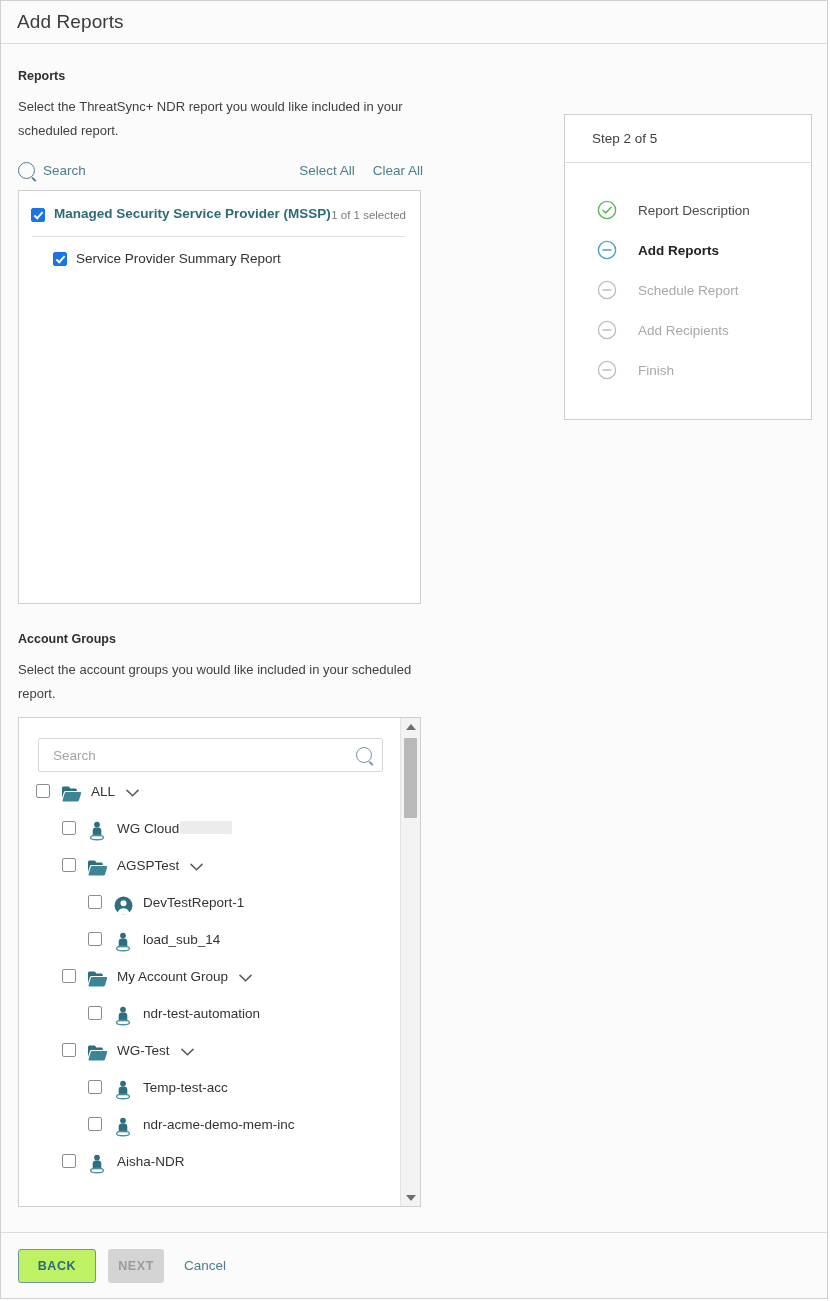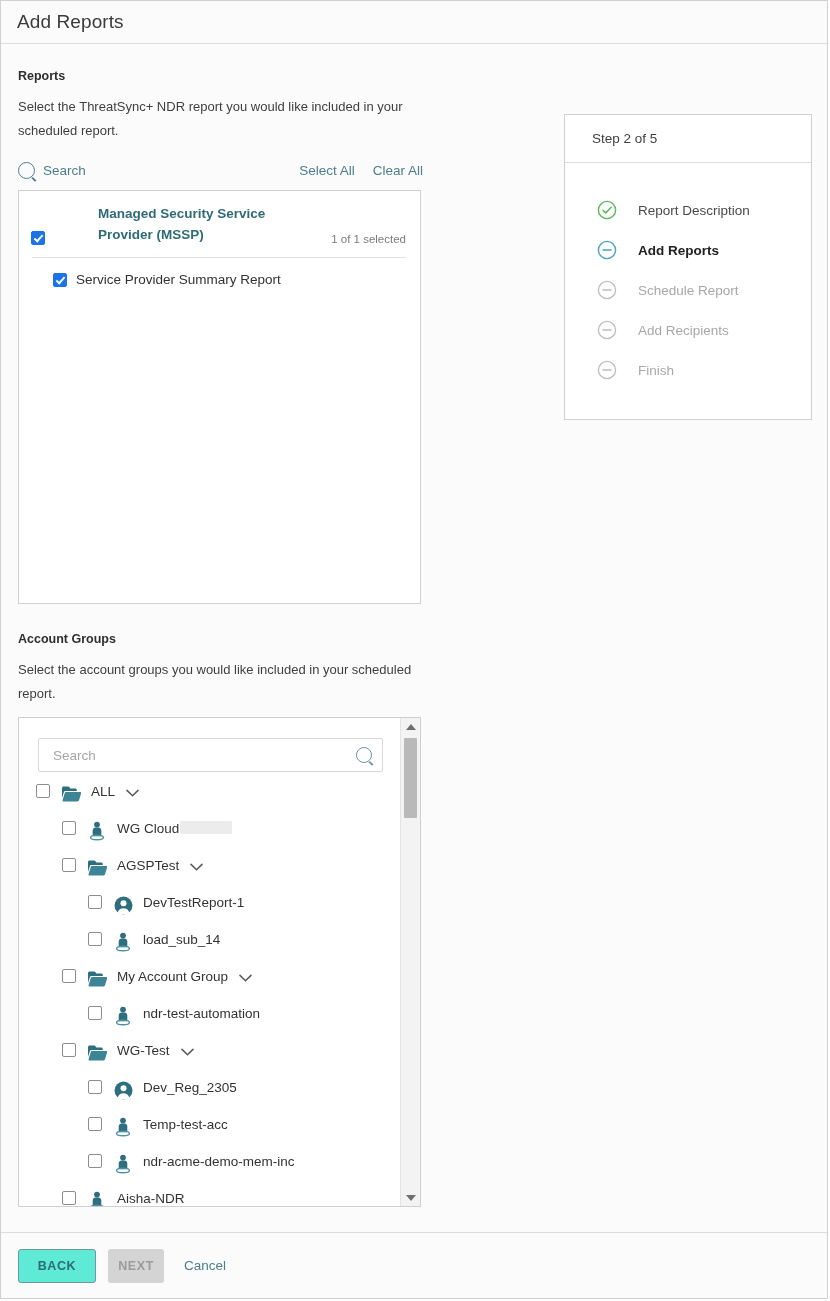--- a/index.html
+++ b/index.html
@@ -111,22 +111,21 @@
     margin-top: 9px;
     width: 403px;
     height: 414px;
     border: 1px solid #cfcfcf;
     background: #ffffff;
     box-sizing: border-box;
     padding: 12px 14px 0 12px;
   }
   .report-group-row {
     display: flex;
-    align-items: flex-end;
-    gap: 44px;
+    align-items: center;
   }
   .rg-text {
     flex: 1;
     font-size: 13.5px;
     font-weight: bold;
     color: #2e6b78;
     line-height: 21px;
     margin-left: 9px;
     width: 250px;
   }
@@ -372,21 +371,21 @@
     display: flex;
     align-items: center;
     padding-left: 17px;
     box-sizing: border-box;
   }
   .btn-back {
     width: 78px;
     height: 34px;
     border: 1.5px solid #6d97a1;
     border-radius: 3px;
-    background: #5eead4;
+    background: #bef264;
     color: #2e6b78;
     font-size: 12.5px;
     font-weight: bold;
     letter-spacing: .6px;
     cursor: pointer;
     font-family: "Liberation Sans", sans-serif;
   }
   .btn-next {
     width: 56px;
     height: 34px;
@@ -548,31 +547,20 @@
                 <span class="t-icon">
                   <svg width="20" height="18" viewBox="0 0 20 18">
                     <path d="M1 3.2c0-.9.7-1.6 1.6-1.6h4.6c.5 0 1 .25 1.3.67l.8 1.13h4.9c.9 0 1.6.7 1.6 1.6v1H4.6c-.8 0-1.5.5-1.75 1.25L1 13V3.2z" fill="#2d6f7e"></path>
                     <path d="M4.9 7.1h14.3c.65 0 1.1.62.92 1.23l-2.1 7.0c-.2.66-.8 1.1-1.5 1.1H2.5c-.65 0-1.1-.62-.92-1.23l2.1-7.0c.2-.66.8-1.1 1.5-1.1z" fill="#3d8496"></path>
                   </svg>
                 </span>
                 <span class="t-label">WG-Test</span>
                 <span class="caret"><svg width="13" height="9" viewBox="0 0 13 9">
                     <path d="M1 1.4l5.5 5.4L12 1.4" fill="none" stroke="#5a5a5a" stroke-width="1.5" stroke-linecap="round"></path>
                   </svg></span>
-              </div>
-              <div class="tree-row indent-3">
-                <span class="cb"></span>
-                <span class="t-icon">
-                  <svg width="19" height="19" viewBox="0 0 19 19">
-                    <circle cx="9.5" cy="9.5" r="9" fill="#2d6f7e"></circle>
-                    <circle cx="9.5" cy="7.2" r="3.0" fill="#ffffff"></circle>
-                    <path d="M3.6 16.4c.9-2.7 3.2-4.2 5.9-4.2s5 1.5 5.9 4.2a9 9 0 0 1-11.8 0z" fill="#ffffff"></path>
-                  </svg>
-                </span>
-                <span class="t-label">Dev_Reg_2305</span>
               </div>
               <div class="tree-row indent-3">
                 <span class="cb"></span>
                 <span class="t-icon">
                   <svg width="18" height="20" viewBox="0 0 18 20">
                     <circle cx="9" cy="3.6" r="2.9" fill="#2d6f7e"></circle>
                     <path d="M4.7 15.2V9.4C4.7 7.8 6 6.6 7.6 6.6h2.8c1.6 0 2.9 1.2 2.9 2.8v5.8z" fill="#2d6f7e"></path>
                     <ellipse cx="9" cy="16.4" rx="6.4" ry="2.3" fill="none" stroke="#4d92a3" stroke-width="1.4"></ellipse>
                   </svg>
                 </span>

